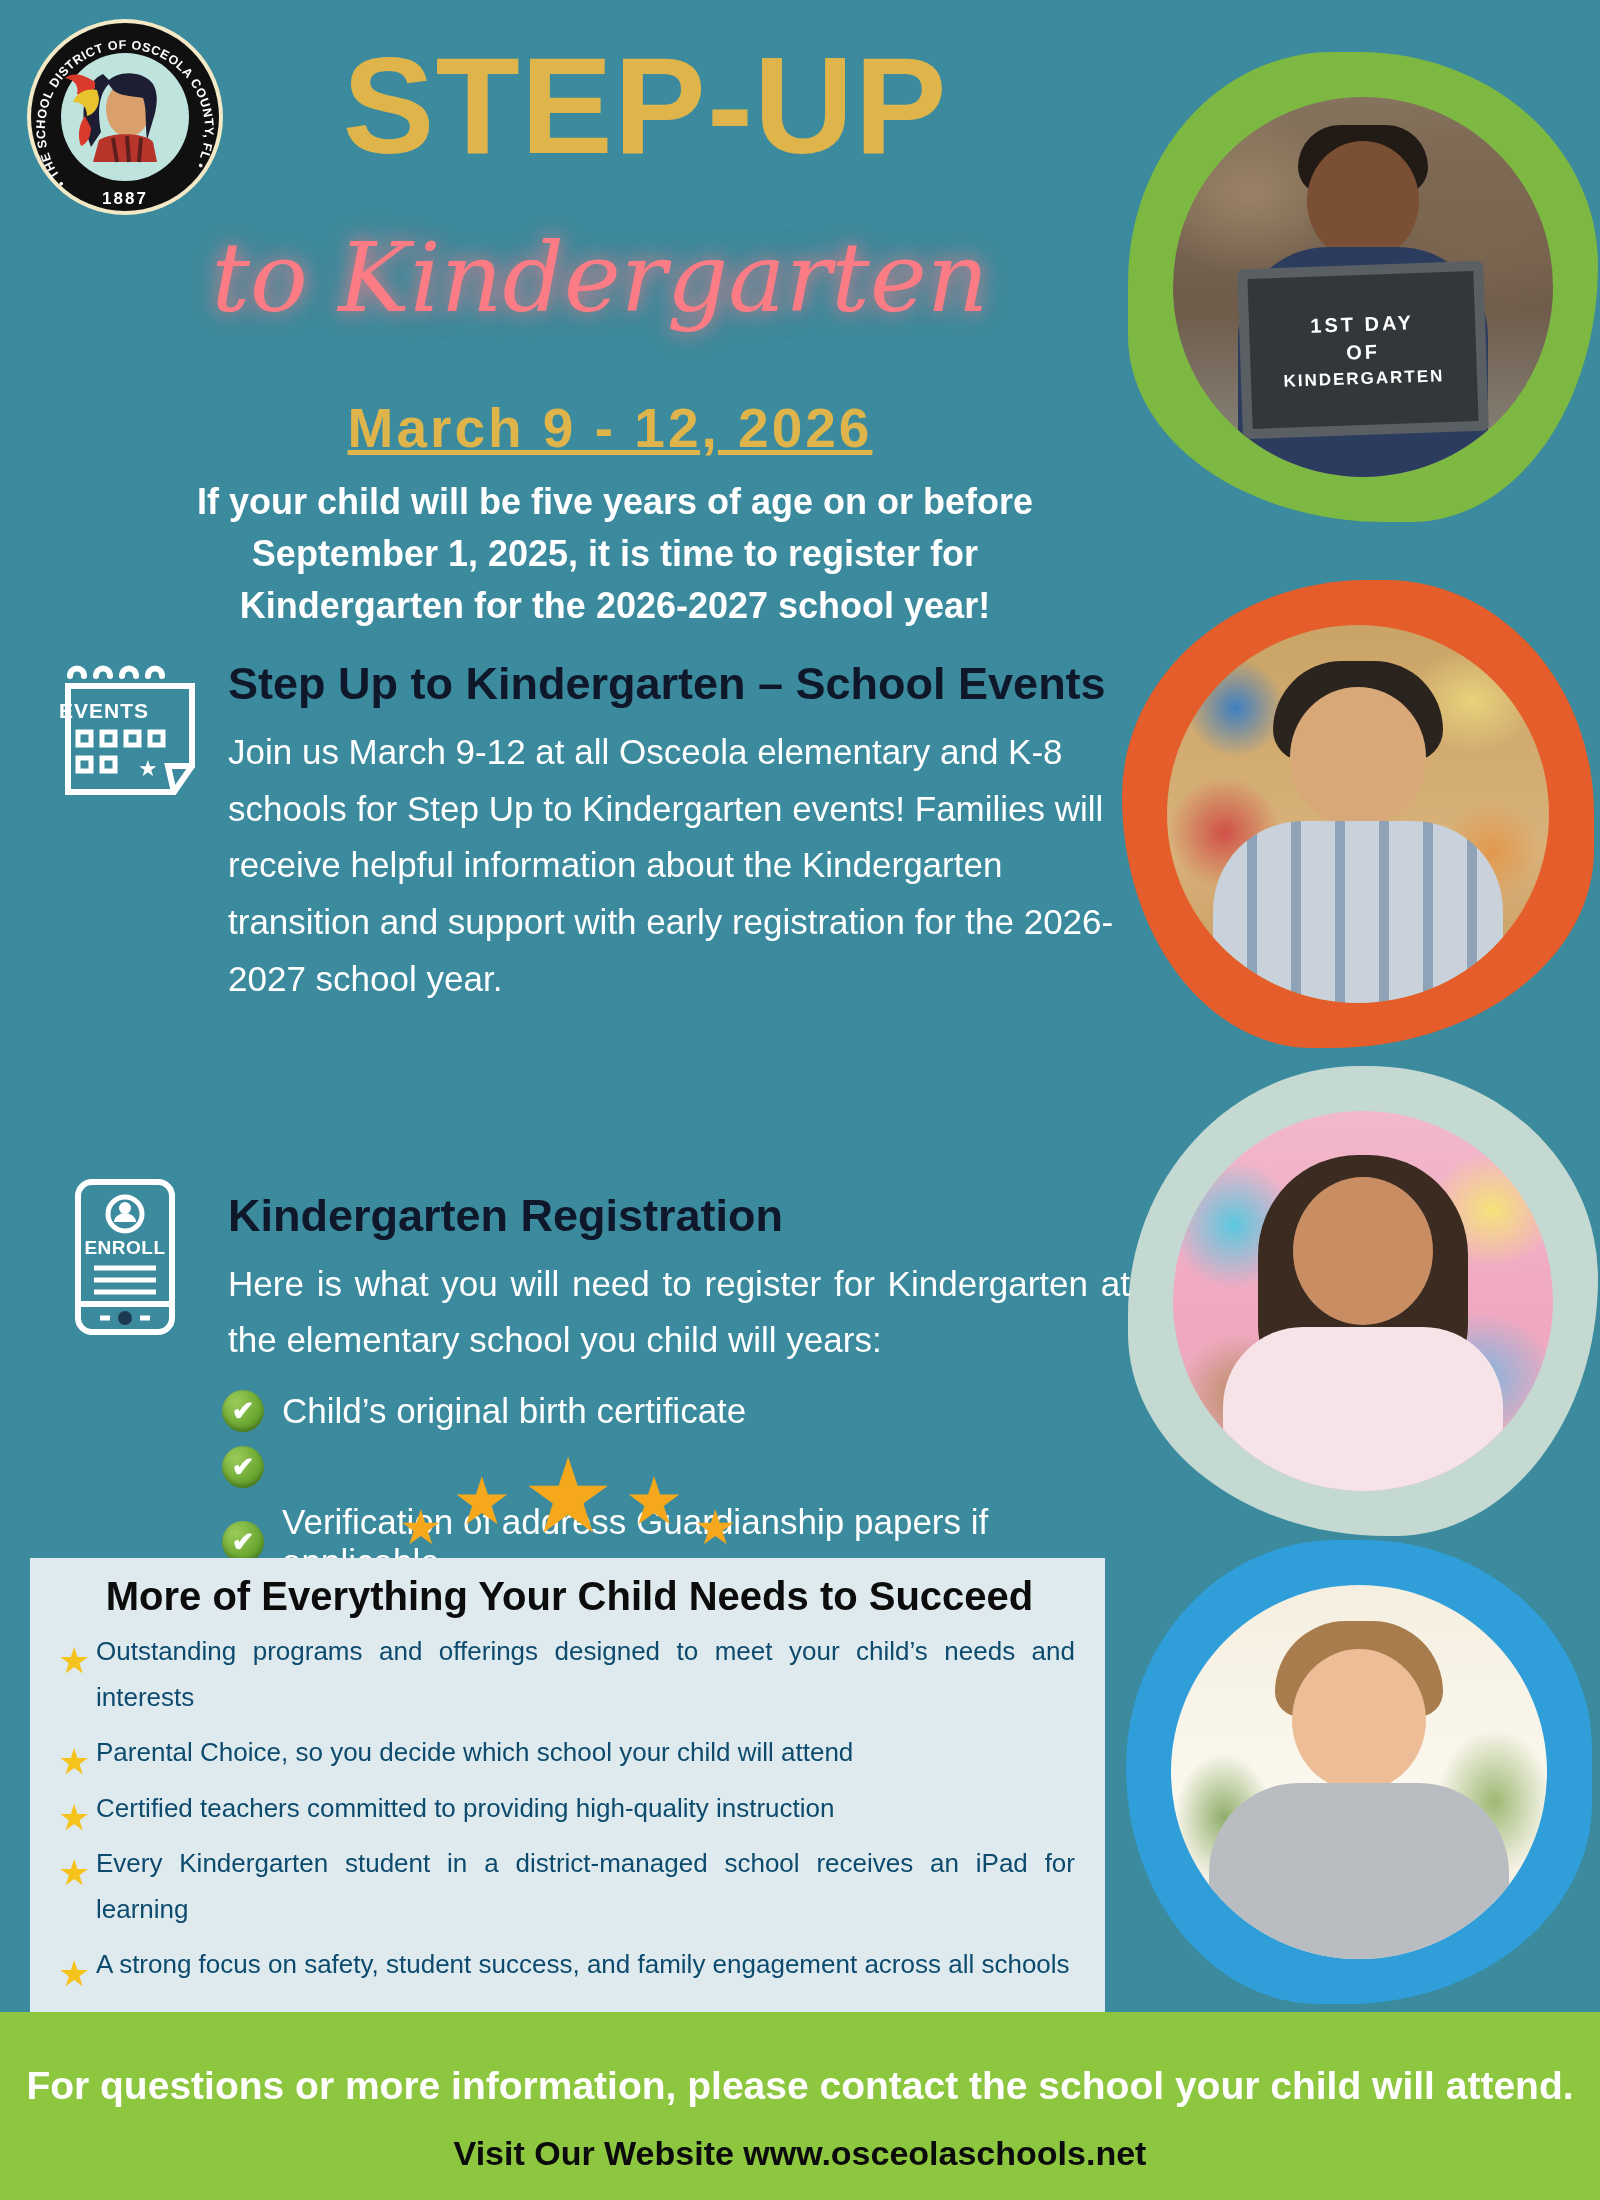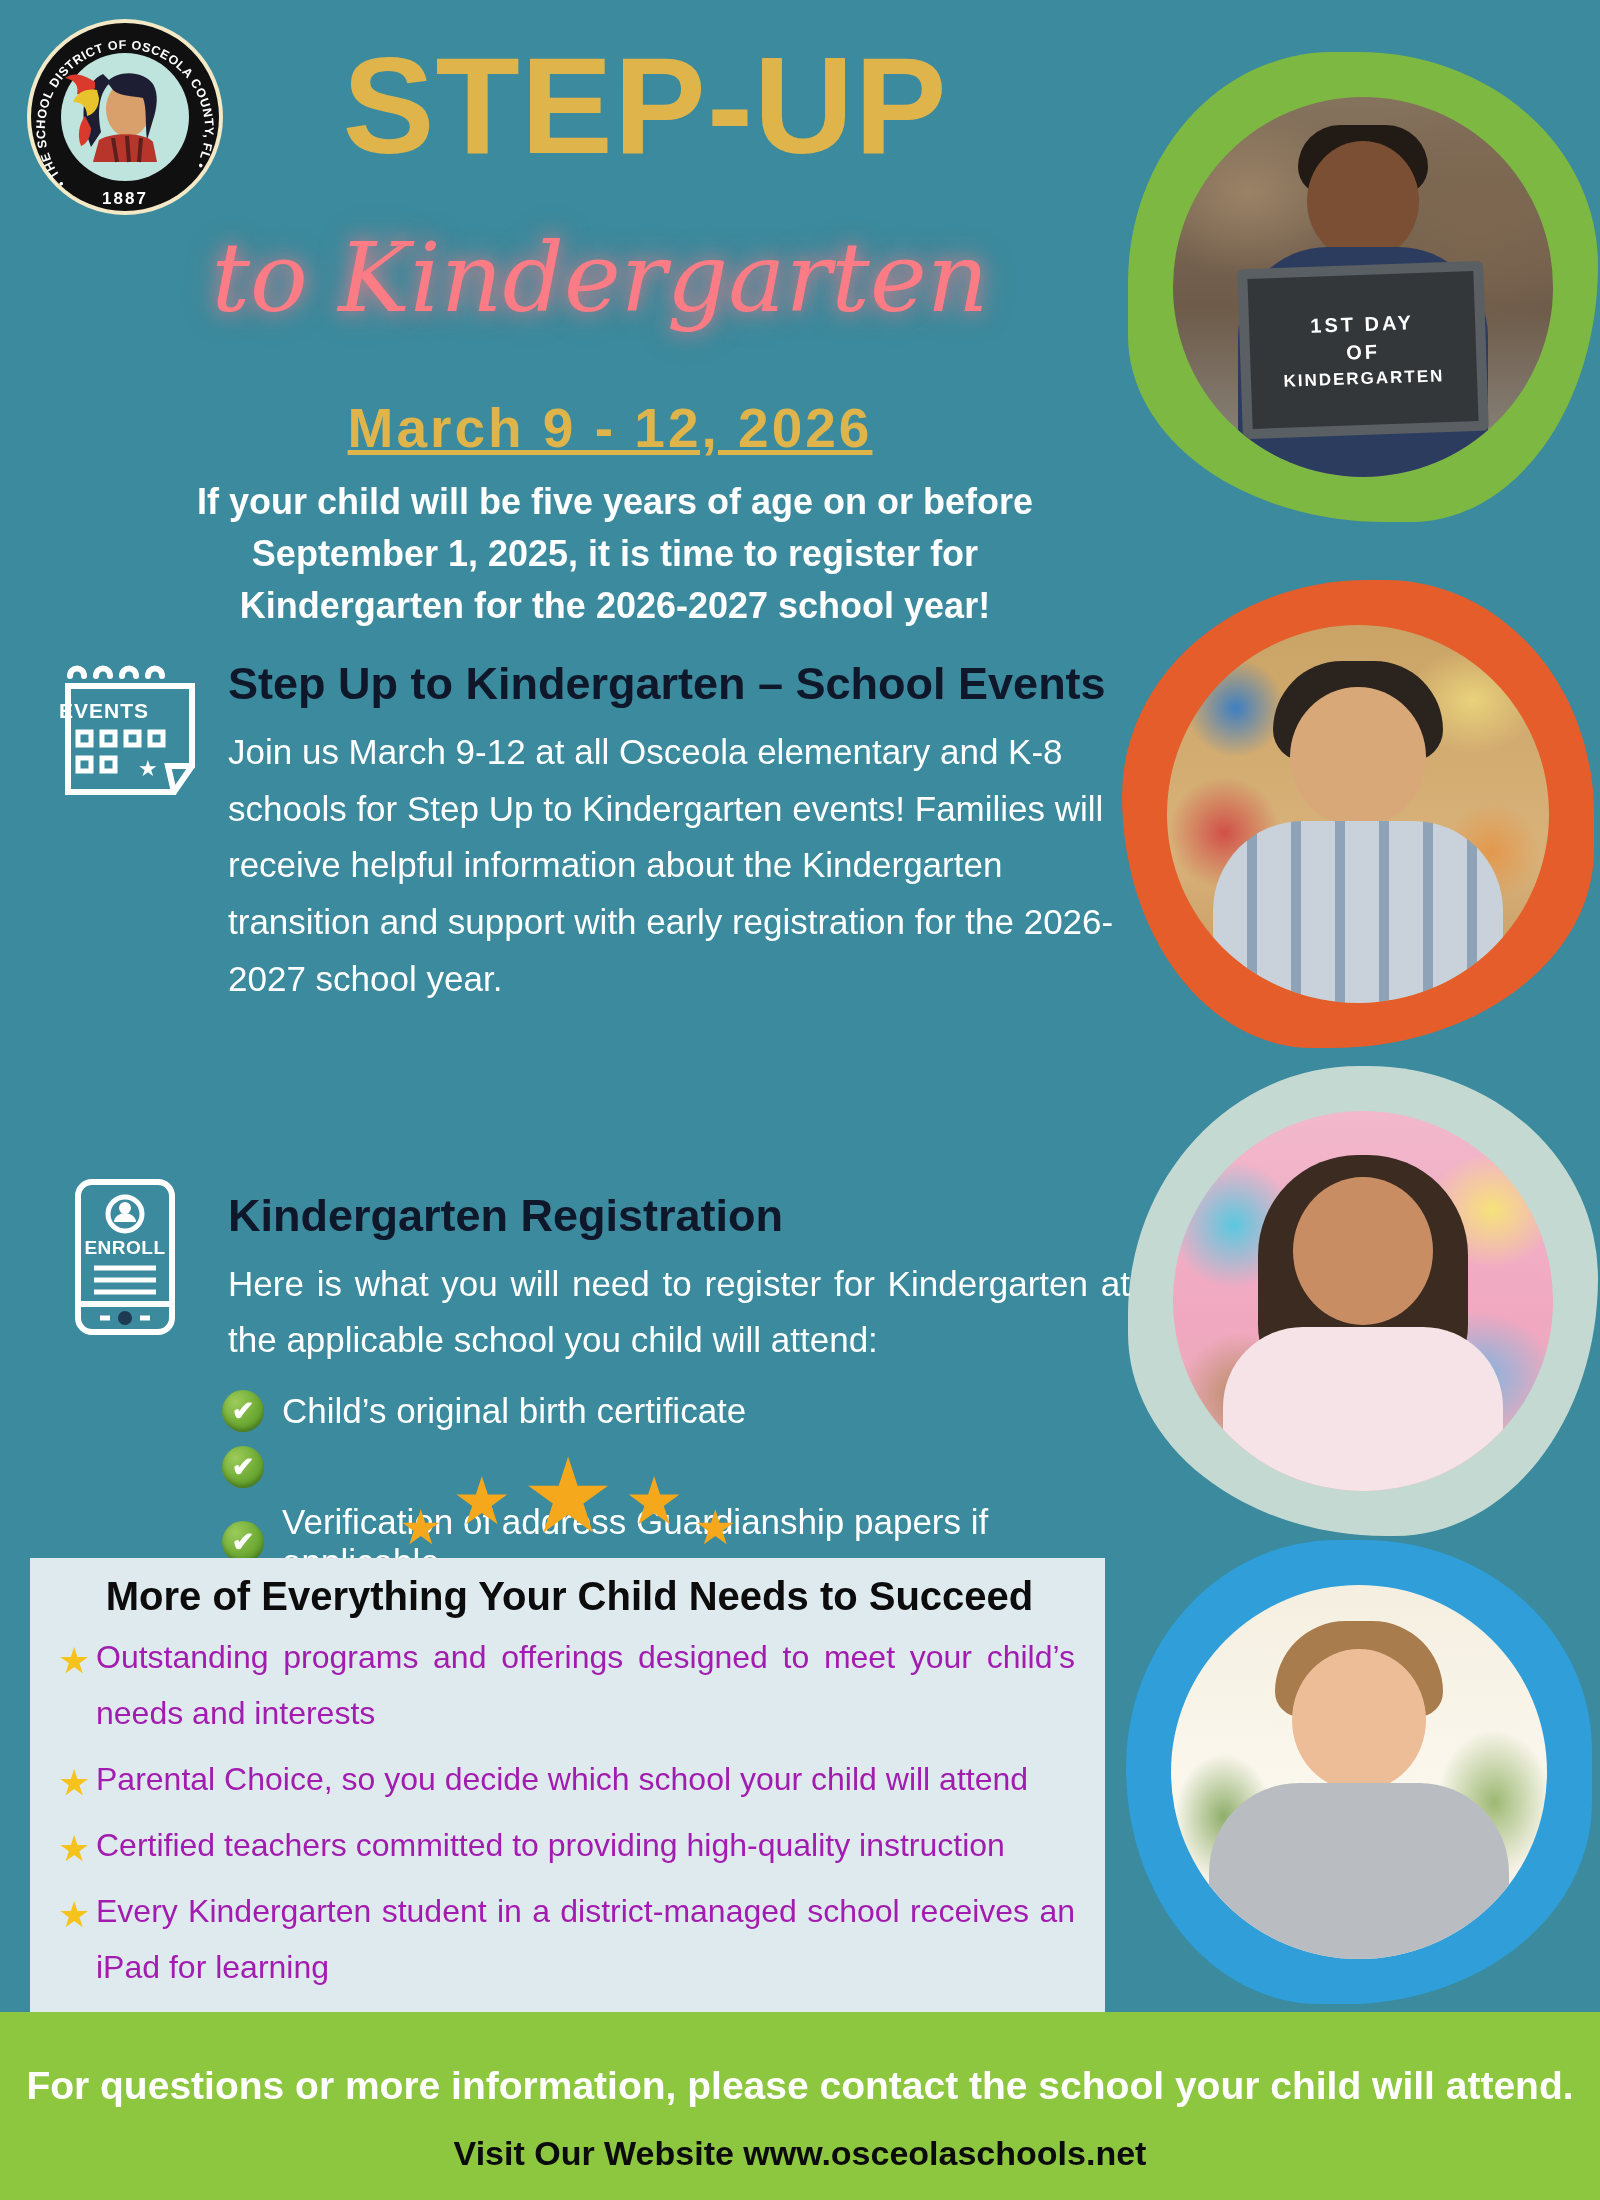--- a/index.html
+++ b/index.html
@@ -102,22 +102,22 @@
   .s2{font-size:66px;margin-top:24px;}
   .s3{font-size:104px;margin-top:0;}
   .s4{font-size:66px;margin-top:24px;}
   .s5{font-size:48px;margin-top:60px;}
 
   
   .benefits{position:absolute;left:30px;top:1558px;width:1075px;box-sizing:border-box;
       background:#dfeaee;padding:16px 30px 26px 34px;}
   .benefits h2{margin:0 0 10px 0;text-align:center;font-size:40px;font-weight:bold;color:#0c0c0c;}
   .benefits ul{list-style:none;margin:0;padding:0;}
-  .benefits li{position:relative;padding-left:32px;margin-bottom:10px;color:#a21caf;
-      font-size:32px;font-weight:300;line-height:1.75;text-align:justify;}
+  .benefits li{position:relative;padding-left:32px;margin-bottom:10px;color:#0c4a6e;
+      font-size:26px;font-weight:300;line-height:1.75;text-align:justify;}
   .benefits li::before{content:"★";position:absolute;left:-6px;top:0;color:#f6c21c;font-size:36px;}
 
   
   .footer{position:absolute;left:0;top:2012px;width:1600px;height:188px;background:#8dc63f;}
   .footer .f1{margin:52px 0 0 0;text-align:center;color:#fff;font-weight:bold;font-size:39px;}
   .footer .f2{margin:26px 0 0 0;text-align:center;color:#0b0b0b;font-weight:bold;font-size:34px;}
 </style>
 </head>
 <body>
 
@@ -220,21 +220,21 @@
       <line x1="44" y1="116" x2="106" y2="116" stroke-width="5"></line>
     </g>
     <text x="75" y="78" text-anchor="middle" font-size="19" font-weight="bold" fill="#ffffff" letter-spacing="0.5" font-family="Liberation Sans, sans-serif">ENROLL</text>
     <g>
       <line x1="50" y1="142" x2="60" y2="142" stroke="#ffffff" stroke-width="5"></line>
       <circle cx="75" cy="142" r="7" fill="#1d3a52"></circle>
       <line x1="90" y1="142" x2="100" y2="142" stroke="#ffffff" stroke-width="5"></line>
     </g>
   </svg>
   <div class="sec-heading reg-heading">Kindergarten Registration</div>
-  <div class="reg-body">Here is what you will need to register for Kindergarten at the applicable school you child will attend:</div>
+  <div class="reg-body">Here is what you will need to register for Kindergarten at the elementary school you child will years:</div>
   <ul class="checklist">
     <li>
       <span class="check">✔</span>
       <span>Child’s original birth certificate</span>
     </li>
     <li>
       <span class="check">✔</span>
     </li>
     <li>
       <span class="check">✔</span>

